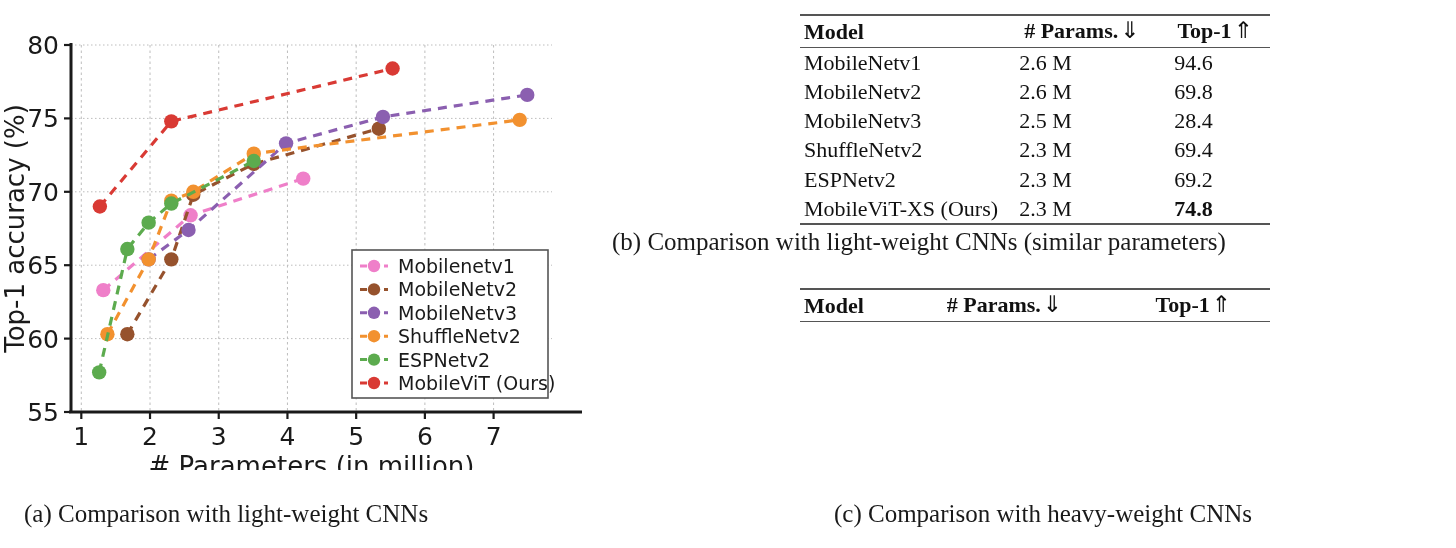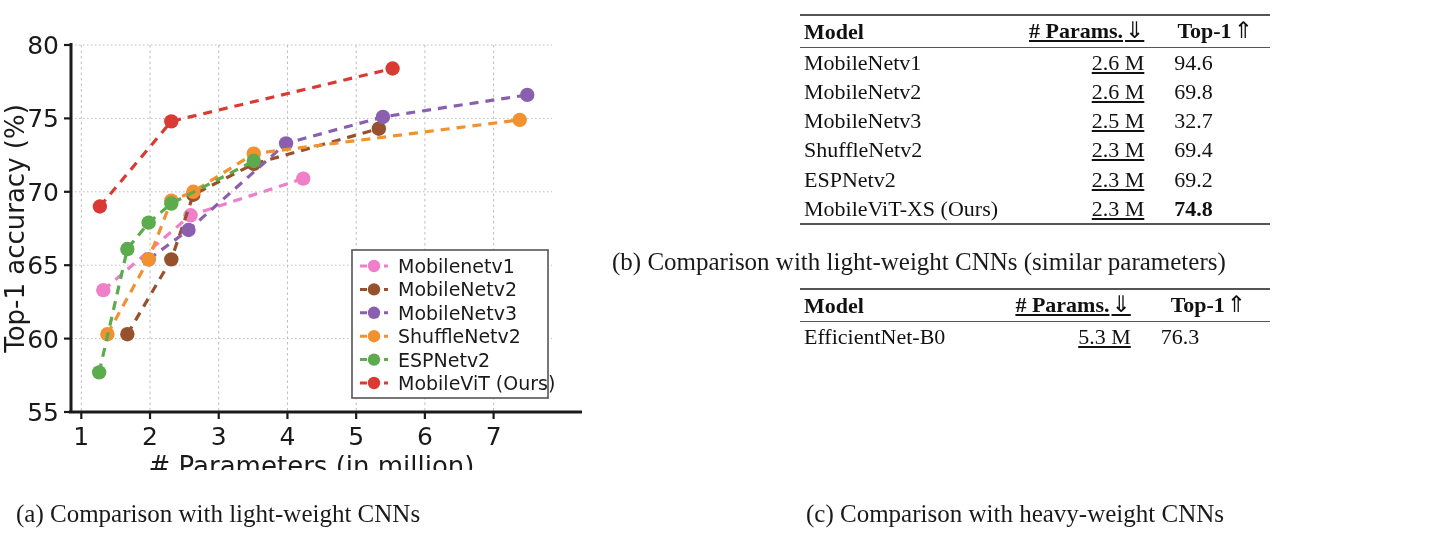--- a/index.html
+++ b/index.html
@@ -11,39 +11,39 @@
   .page{position:relative;width:1456px;height:548px;}
 
   
   .chart-panel{position:absolute;left:0;top:0;width:600px;height:548px;}
   .chart-svg{position:absolute;left:0;top:0;}
 
   .caption{
     font-family:"Liberation Serif", serif;
     font-size:25px;color:#1a1a1a;white-space:nowrap;
   }
-  .cap-a{position:absolute;left:16px;top:500px;}
-  .cap-b{position:absolute;left:612px;top:248px;}
-  .cap-c{position:absolute;left:806px;top:500px;}
+  .cap-a{position:absolute;left:24px;top:500px;}
+  .cap-b{position:absolute;left:612px;top:228px;}
+  .cap-c{position:absolute;left:834px;top:500px;}
 
   
   .tbl-wrap{position:absolute;}
   .tbl-b{left:800px;top:14px;width:470px;}
   .tbl-c{left:800px;top:288px;width:470px;}
 
   table.paper{
     border-collapse:collapse;
     width:470px;
     font-family:"Liberation Serif", serif;
     font-size:22px;color:#111;
   }
   table.paper th,table.paper td{padding:1px 4px;line-height:1.24;}
   table.paper th{font-weight:bold;}
   table.paper th.c-model,table.paper td.c-model{text-align:left;}
-  table.paper th.c-params,table.paper td.c-params{text-align:right;padding-right:26px;text-decoration:underline;}
+  table.paper th.c-params,table.paper td.c-params{padding-right:26px;}
   table.paper th.c-top1,table.paper td.c-top1{padding-right:14px;}
   .toprule td,.toprule th{border-top:2.2px solid #555;margin-top:24px;}
   .midrule th{border-bottom:1.4px solid #555;}
   .botrule td{border-bottom:2.2px solid #555;margin-top:12px;}
   .hdr-row th{padding-bottom:3px;}
   .first-body td{padding-top:3px;}
   .bold{font-weight:bold;}
   .arr{font-weight:normal;font-size:23px;padding-left:2px;}
 </style>
 </head>
@@ -179,21 +179,21 @@
             <td class="c-top1">94.6</td>
           </tr>
           <tr>
             <td class="c-model">MobileNetv2</td>
             <td class="c-params">2.6 M</td>
             <td class="c-top1">69.8</td>
           </tr>
           <tr>
             <td class="c-model">MobileNetv3</td>
             <td class="c-params">2.5 M</td>
-            <td class="c-top1">32.7</td>
+            <td class="c-top1">28.4</td>
           </tr>
           <tr>
             <td class="c-model">ShuffleNetv2</td>
             <td class="c-params">2.3 M</td>
             <td class="c-top1">69.4</td>
           </tr>
           <tr>
             <td class="c-model">ESPNetv2</td>
             <td class="c-params">2.3 M</td>
             <td class="c-top1">69.2</td>
@@ -211,23 +211,18 @@
   <div class="tbl-wrap tbl-c">
     <table class="paper">
       <thead>
         <tr class="toprule hdr-row midrule">
           <th class="c-model">Model</th>
           <th class="c-params"><span># Params.</span><span class="arr">⇓</span></th>
           <th class="c-top1"><span>Top-1</span><span class="arr">⇑</span></th>
         </tr>
       </thead>
       <tbody id="tbody-c">
-          <tr>
-            <td class="c-model">EfficientNet-B0</td>
-            <td class="c-params">5.3 M</td>
-            <td class="c-top1">76.3</td>
-          </tr>
         </tbody>
     </table>
   </div>
   <div class="caption cap-c">(c) Comparison with heavy-weight CNNs</div>
 
 </div>
 
 </body></html>

